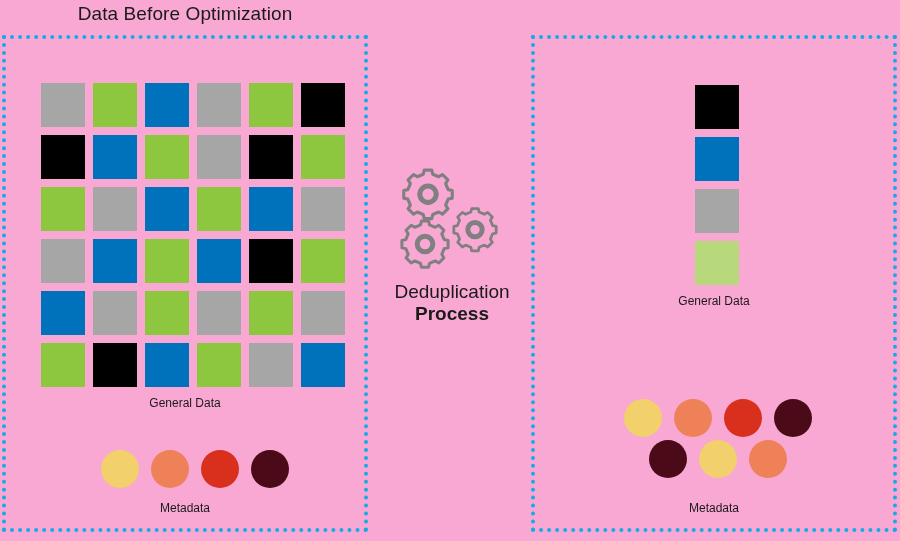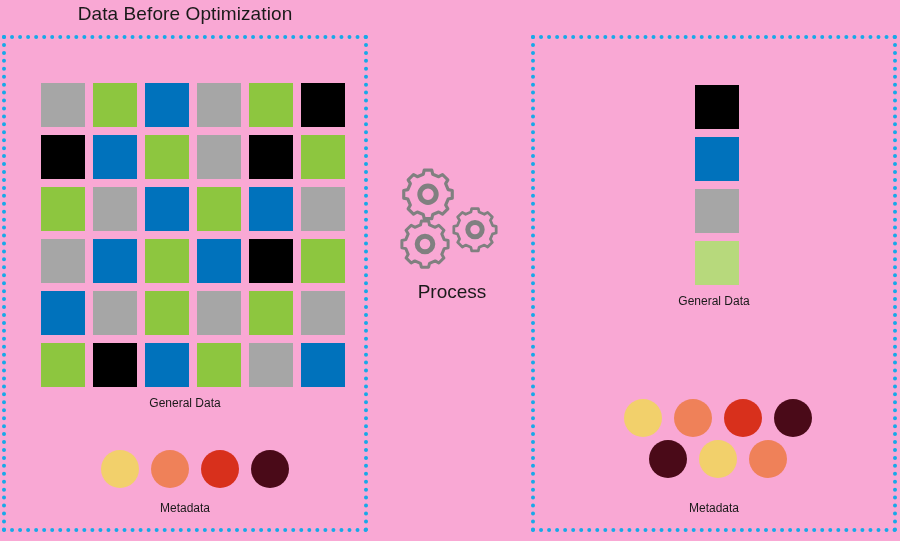--- a/index.html
+++ b/index.html
@@ -109,21 +109,21 @@
     width: 150px;
     text-align: center;
   }
   #gears { width: 120px; height: 120px; margin: 0 auto; display: block; }
   #process-label {
     font-size: 19px;
     color: #1a1a1a;
     line-height: 1.18;
     margin-top: 6px;
   }
-  #process-label .l2 { display: block; }
+  #process-label .l2 { display: block; font-weight: bold; }
 </style>
 </head>
 <body>
 
 <div id="canvas">
 
   <div class="panel-title" id="title-before" style="color: rgb(26, 26, 26);">Data Before Optimization</div>
 
 
   <div class="panel" id="panel-before" style="border-color: rgb(23, 169, 232);">
@@ -217,20 +217,21 @@
                    L 7.5,40.5 L 6,47 L -6,47 L -7.5,40.5
                    L -17,36.5 L -23,40 L -31.5,31.5 L -28,25.5
                    L -32,16 L -38.5,14.5 L -38.5,2.5 L -32,1
                    L -28,-8.5 L -31.5,-14.5 L -23,-23 L -17,-19.5
                    L -7.5,-23.5 Z" transform="scale(0.60)"></path>
           <circle cx="0" cy="5" r="7.8"></circle>
         </g>
       </g>
     </svg>
     <div id="process-label" style="color: rgb(26, 26, 26);">
+      <span class="l1">Deduplication</span>
       <span class="l2">Process</span>
     </div>
   </div>
 
   <div class="panel" id="panel-after" style="border-color: rgb(23, 169, 232);">
 
     <div id="stack-after">
         <div class="cell" style="background: rgb(0, 0, 0);"></div>
         <div class="cell" style="background: rgb(0, 114, 188);"></div>
         <div class="cell" style="background: rgb(166, 166, 166);"></div>

